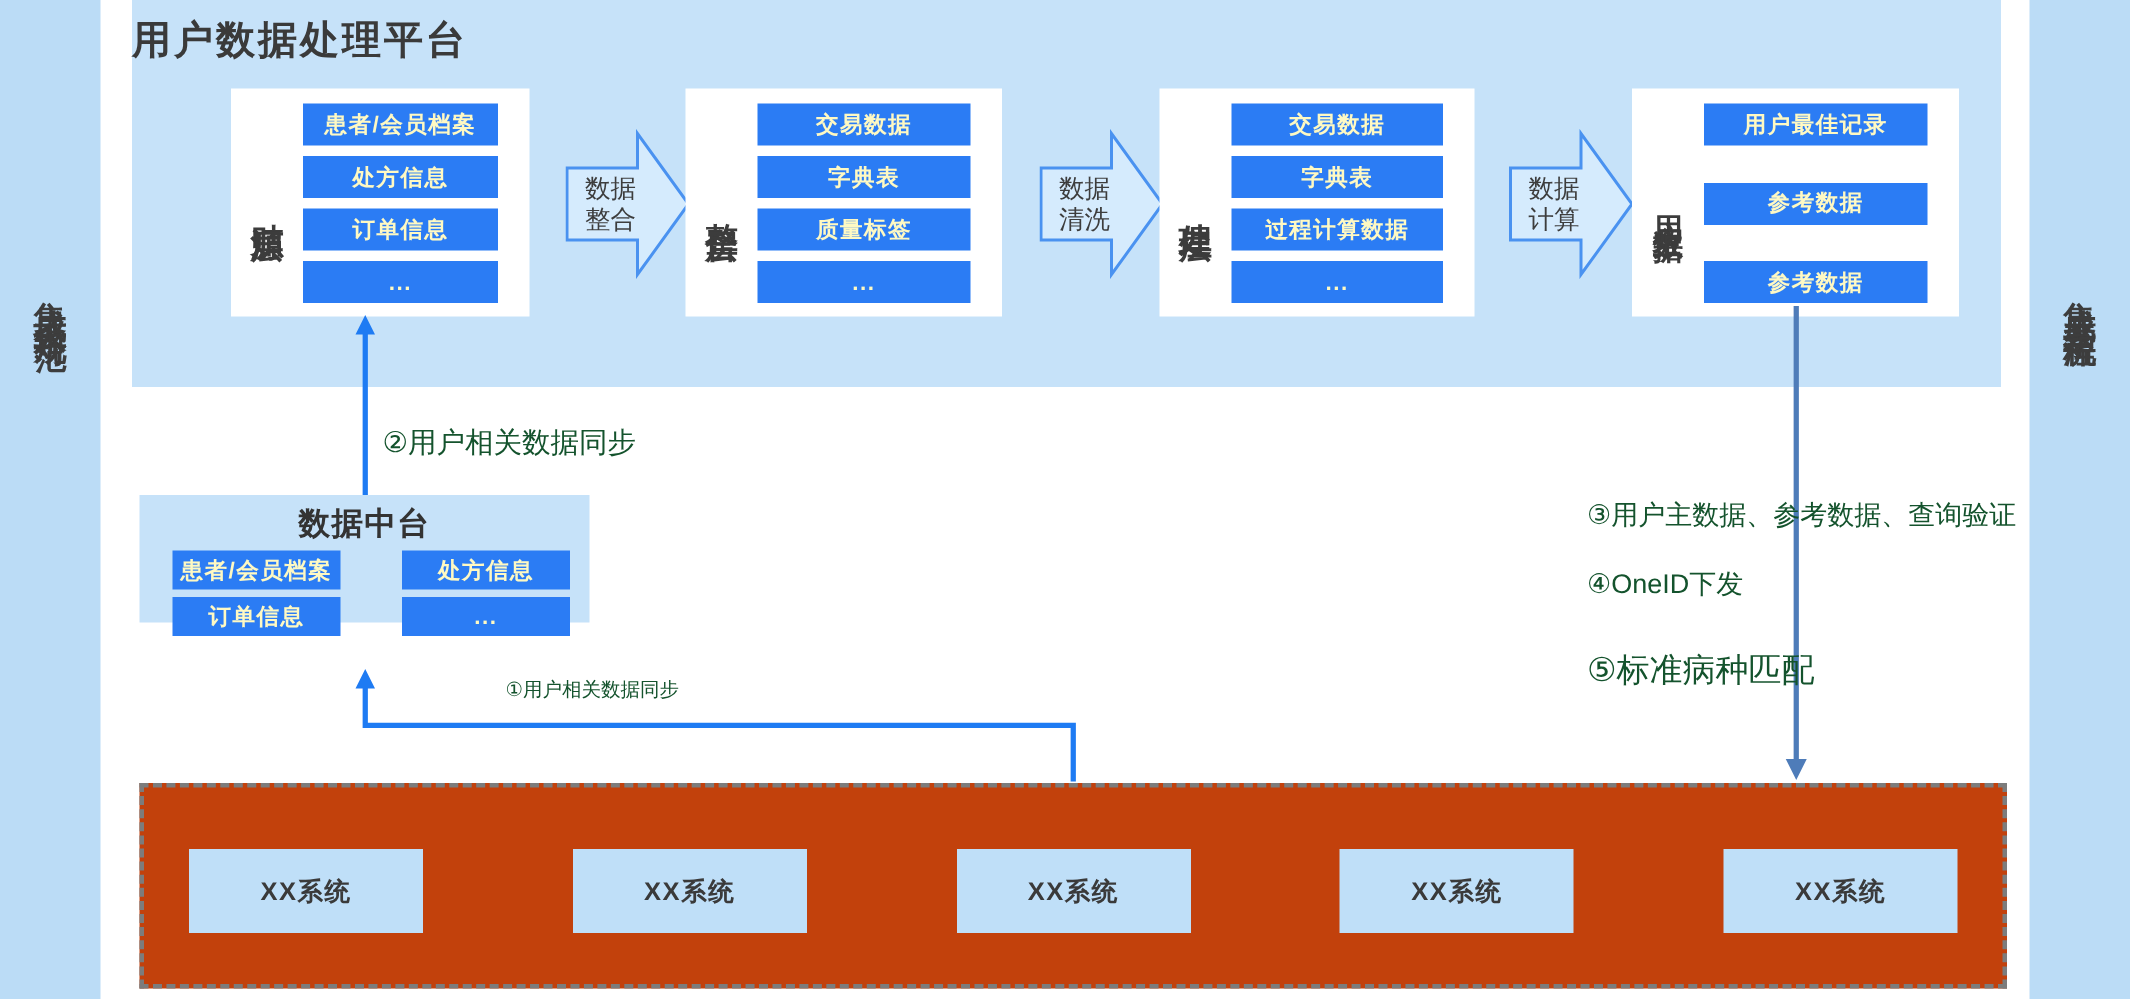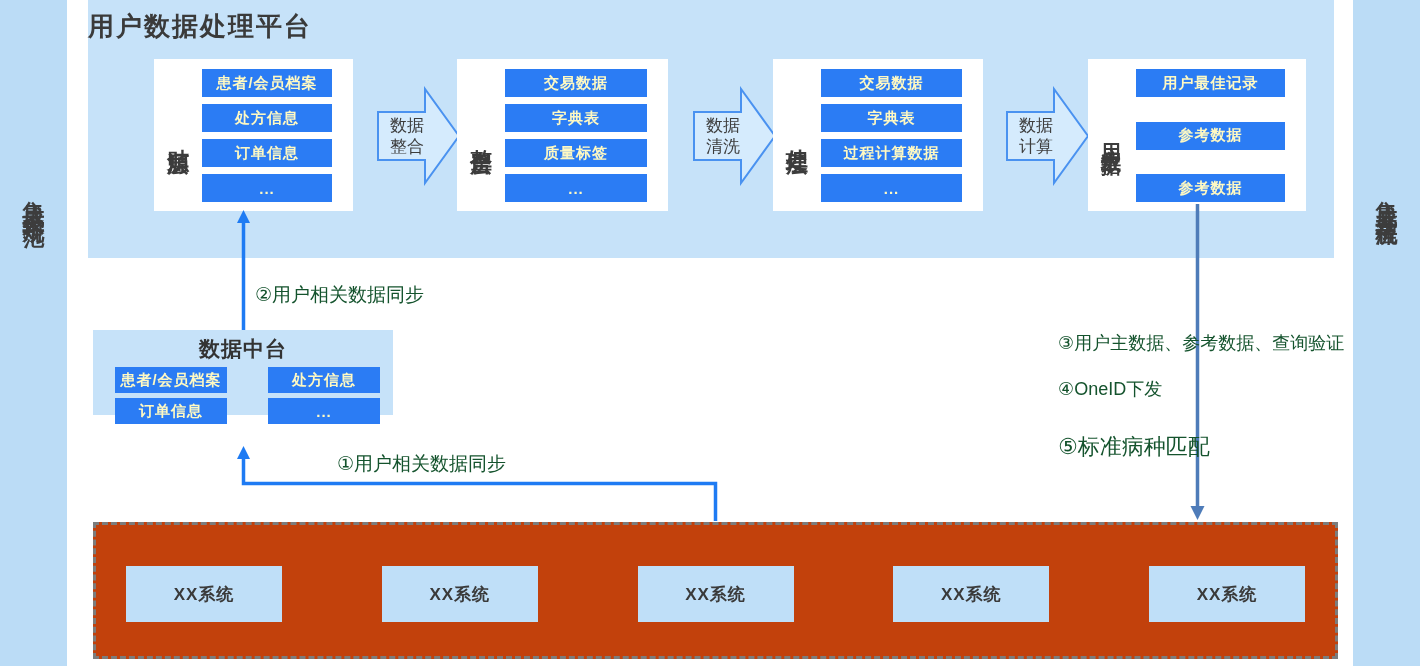--- a/index.html
+++ b/index.html
@@ -59,21 +59,21 @@
   }
   .sys-box{
     width:156px;height:56px;background:#bfdff8;
     display:flex;align-items:center;justify-content:center;
     font-size:17px;font-weight:bold;color:#3a3a3a;letter-spacing:1px;
   }
   
   #connectors{position:absolute;left:0;top:0;width:1420px;height:666px;pointer-events:none;}
   
   .step-label{position:absolute;color:#14532d;white-space:nowrap;}
-  .step-1{left:337px;top:451px;font-size:19px;}
+  .step-1{left:337px;top:451px;font-size:13px;}
   .step-2{left:255px;top:282px;font-size:19px;}
   .step-3{left:1058px;top:319px;font-size:18px;margin-top:12px;}
   .step-4{left:1058px;top:377px;font-size:18px;}
   .step-5{left:1058px;top:432px;font-size:22px;}
 </style>
 </head>
 <body>
 
 <div id="stage">
 

